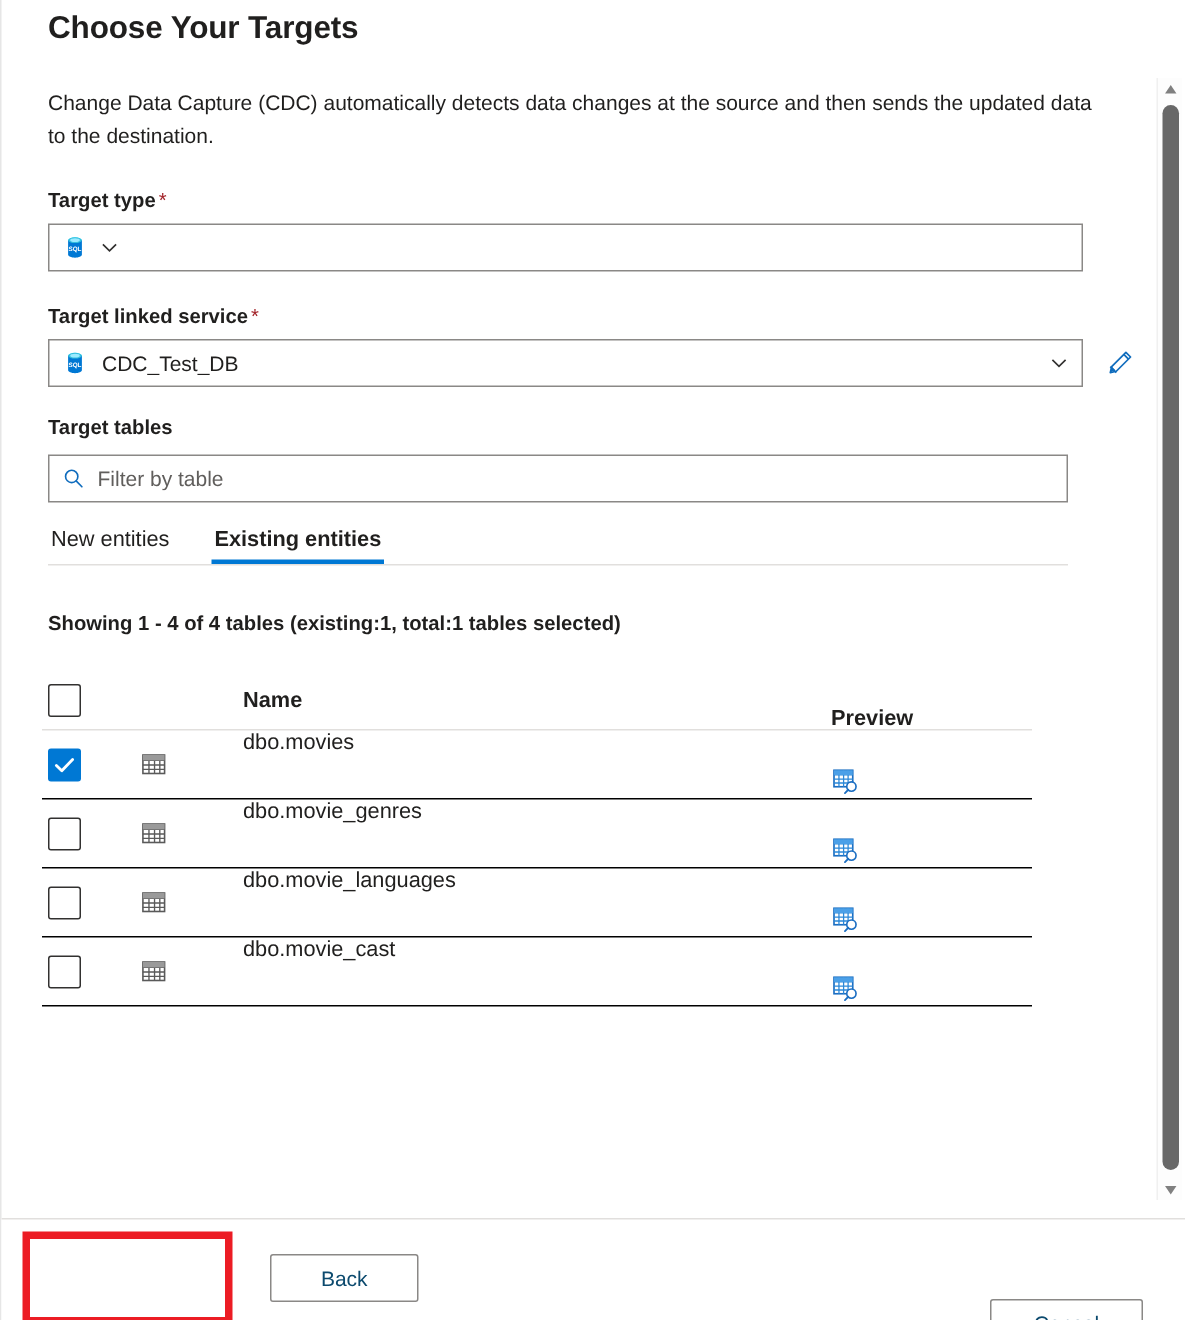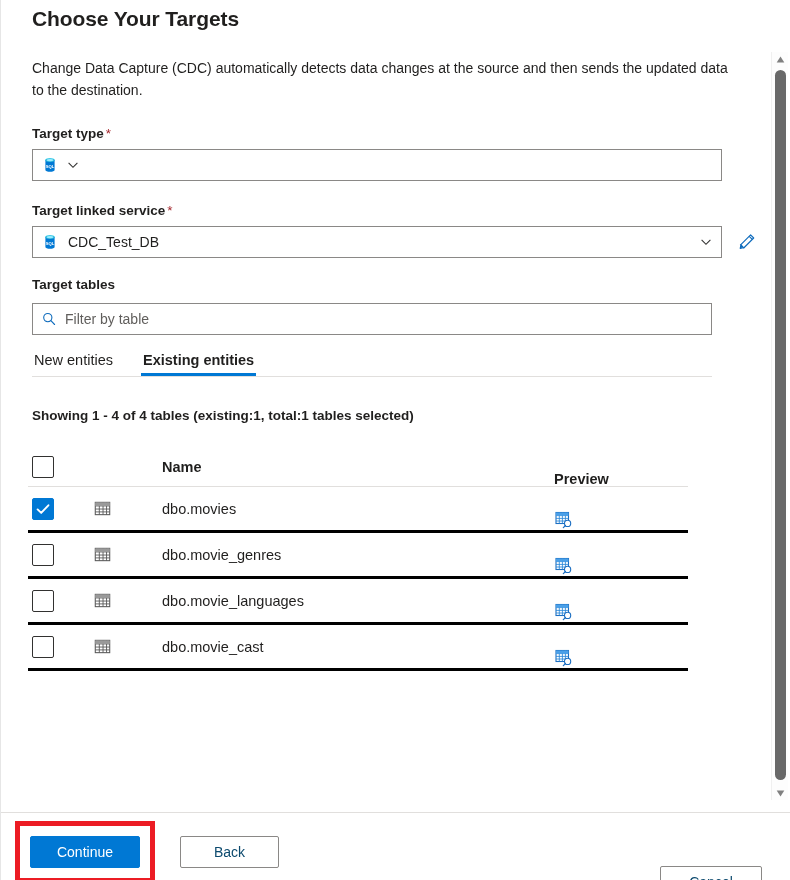--- a/index.html
+++ b/index.html
@@ -169,22 +169,21 @@
   }
   .tbl-head {
     height: 39px;
     display: flex;
     align-items: center;
     border-bottom: 1px solid #e1dfdd;
   }
   .tbl-row {
     height: 46px;
     display: flex;
-    align-items: center;
-    border-bottom: 3px solid #000000;
+    border-bottom: 1px solid #000000;
   }
   .col-check {
     width: 58px; flex: 0 0 58px;
     display: flex; align-items: center; justify-content: flex-start;
     padding-left: 4px;
   }
   .col-icon {
     width: 48px; flex: 0 0 48px;
     display: flex; align-items: center; justify-content: flex-start;
     padding-left: 8px;
@@ -507,19 +506,18 @@
       <div class="sb-arrow down">
         <svg width="9" height="7" viewBox="0 0 9 7">
             <path d="M4.5 6.4 L0.7 0.6 L8.3 0.6 z" fill="#808080"></path>
           </svg>
       </div>
     </div>
 
   </div>
 
   <div class="footer">
-    <div class="btn btn-primary btn-continue">Continue</div>
     <div class="btn btn-default btn-back">Back</div>
     <div class="btn btn-default btn-cancel">Cancel</div>
     <div class="red-highlight"></div>
   </div>
 
 </div>
 
 </body></html>

